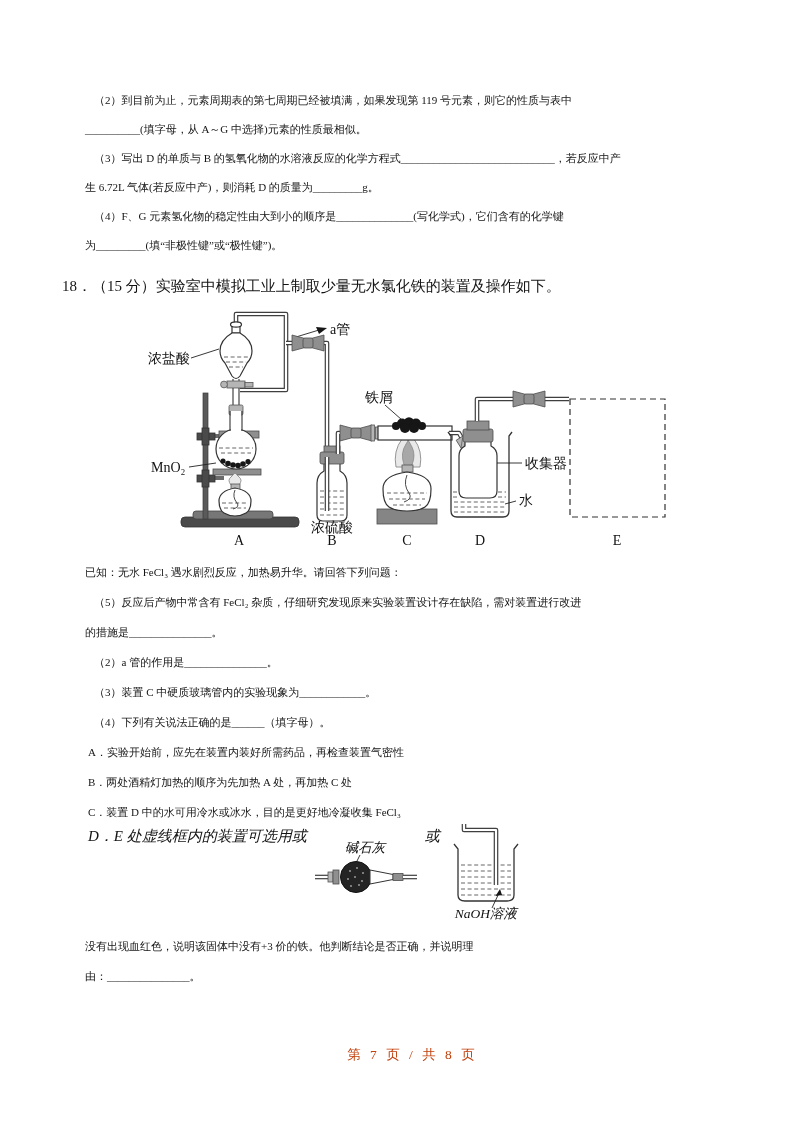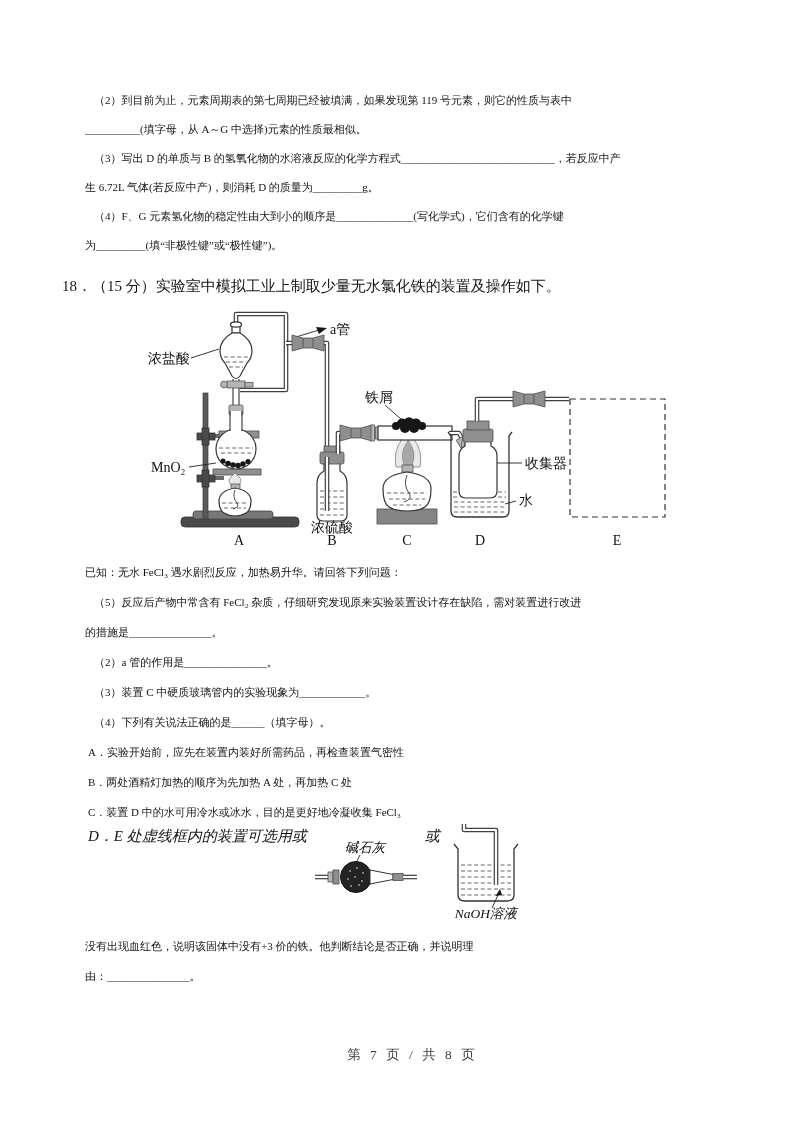--- a/index.html
+++ b/index.html
@@ -23,21 +23,21 @@
     display:flex; align-items:flex-start;
     height:104px; font-size:15px; padding-left:3px;font-style:italic;
   }
   .optD .txt { white-space:nowrap; }
   .optD svg { flex:none; }
   .fig-dryer { margin:14px 4px 0 6px; }
   .fig-beaker { margin:-6px 0 0 8px; }
   .or-word { margin:0 2px; }
   .footer {
     position:absolute; left:0; right:0; bottom:58px;
-    text-align:center; font-size:13.5px; letter-spacing:3px; color:#404040;margin-left:32px;
+    text-align:center; font-size:13.5px; letter-spacing:3px; color:#c2410c;margin-left:32px;
   }
   
   .glass { fill:#ffffff; stroke:#333; stroke-width:1.2; }
   .thin  { fill:none; stroke:#333; stroke-width:1.1; }
   .tubeO { fill:none; stroke:#3f3f3f; stroke-width:4.6; stroke-linejoin:round; }
   .tubeI { fill:none; stroke:#ffffff; stroke-width:2.2; stroke-linejoin:round; }
   .dash  { fill:none; stroke:#555; stroke-width:0.9; stroke-dasharray:4 2.6; }
   .metal { fill:#8f8f8f; stroke:#4d4d4d; stroke-width:0.8; }
   .metal2{ fill:#b5b5b5; stroke:#555; stroke-width:0.8; }
   .dark  { fill:#4a4a4a; stroke:#333; stroke-width:0.8; }

